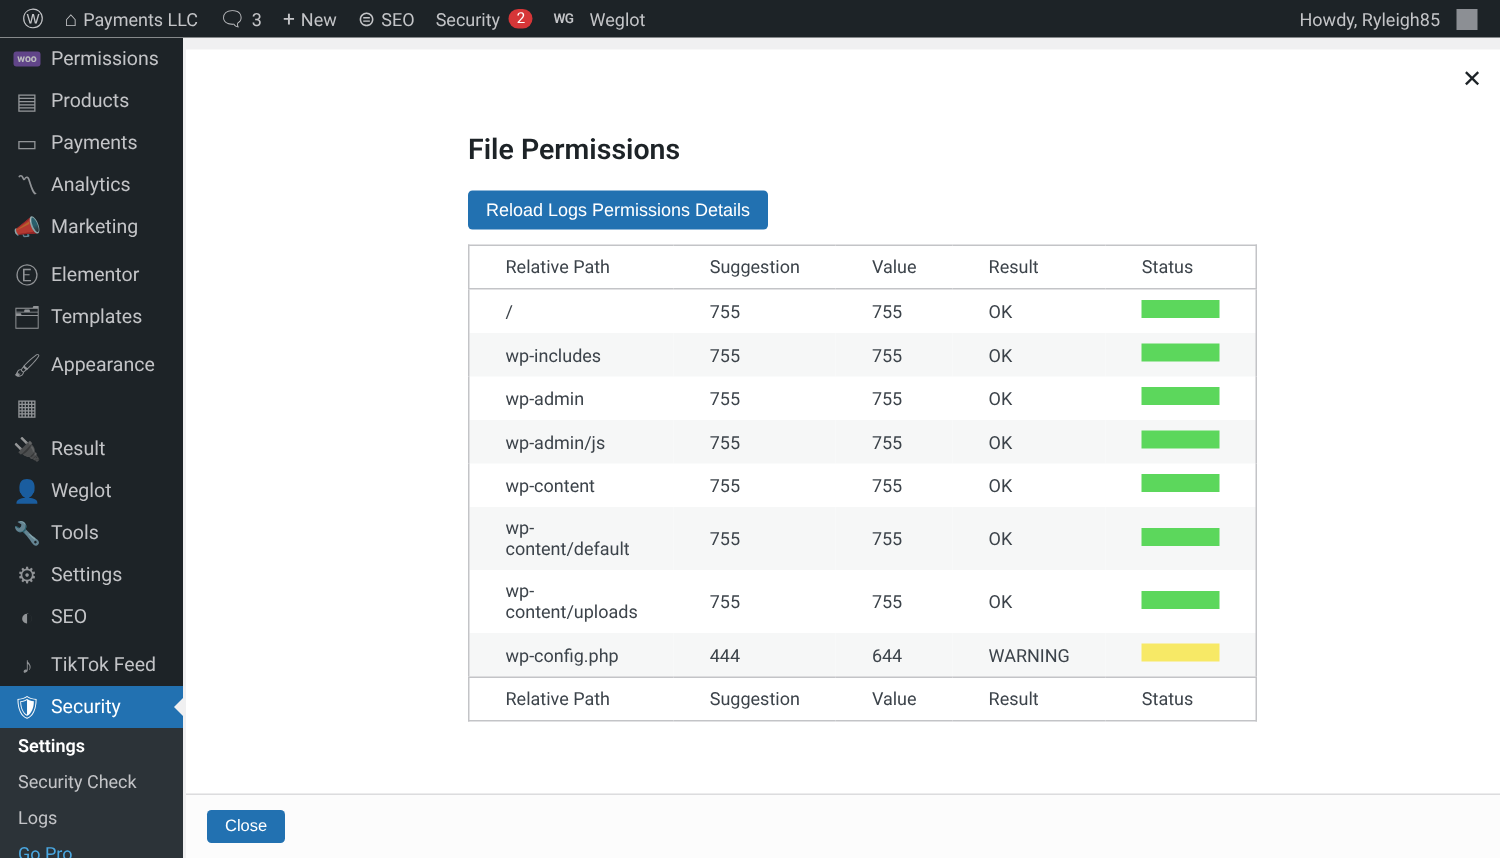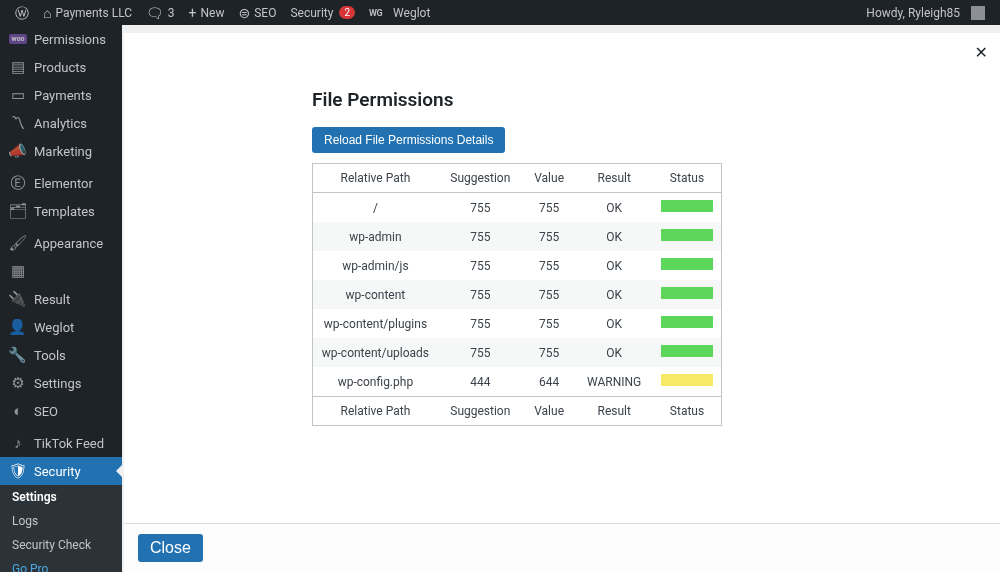--- a/index.html
+++ b/index.html
@@ -26,37 +26,37 @@
 .submenu-item { padding: 5px 12px 5px 12px; font-size: 12px; color: #c3c4c7; cursor: pointer; }
 .submenu-item.current { color: #fff; font-weight: 600; }
 .submenu-item.gopro { color: #4aa7e0; }
 
 
 .main-area { position: absolute; top: 25px; left: 122px; right: 0; bottom: 0; z-index: 10; }
 .bg-text { position: absolute; font-size: 12px; color: #3c434a; }
 .modal { position: absolute; top: 33px; left: 124px; right: 0; bottom: 0; background: #fff; z-index: 60; display: flex; flex-direction: column; }
 .modal-close { position: absolute; top: 10px; right: 12px; cursor: pointer; font-size: 16px; color: #1d2327; }
 .modal-body { flex: 1; padding: 55px 0 0 0; overflow: auto; }
-.modal-content { width: 410px; margin: 0 auto 0 188px; }
+.modal-content { width: 510px; margin: 0 auto 0 188px; }
 .modal-title { font-size: 19px; font-weight: 600; color: #1d2327; margin-bottom: 16px; }
 .modal-btn { background: #2271b1; color: #fff; border: none; border-radius: 3px; padding: 6px 12px; font-size: 12px; cursor: pointer; margin-bottom: 10px; }
 
 
 .perm-table { width: 100%; border-collapse: collapse; border: 1px solid #c3c4c7; font-size: 12px; }
-.perm-table th, .perm-table td, .perm-table tfoot th { text-align: center; padding: 7px 8px; }
+.perm-table th, .perm-table td, .perm-table tfoot th { text-align: left; padding: 7px 24px; }
 .perm-table thead th { font-weight: 400; border-bottom: 1px solid #c3c4c7; }
 .perm-table tfoot th { font-weight: 400; border-top: 1px solid #c3c4c7; }
 .perm-table tbody tr:nth-child(even) { background: #f6f7f7; }
 .status-bar { width: 52px; height: 12px; display: inline-block; }
 .status-ok { background: #5cd75c; }
 .status-warn { background: #f7e966; }
 
 
 .modal-footer { background: #fcfcfc; border-top: 1px solid #dcdcde; padding: 10px 14px; }
-.close-btn { background: #2271b1; color: #fff; border: none; border-radius: 3px; padding: 5px 12px; font-size: 16px; cursor: pointer; }
+.close-btn { background: #2271b1; color: #fff; border: none; border-radius: 3px; padding: 5px 12px; font-size: 11px; cursor: pointer; }
 </style>
 </head>
 <body>
 
 <div class="admin-bar">
   <div class="admin-bar-left">
     <div class="admin-bar-item">
         <span class="ab-icon">ⓦ</span>
       </div>
     <div class="admin-bar-item">
@@ -151,59 +151,66 @@
       <div class="menu-item">
         <span class="menu-icon">♪</span>
         <span>TikTok Feed</span>
       </div>
       <div class="menu-item current">
         <span class="menu-icon">🛡</span>
         <span>Security</span>
       </div>
       <div class="submenu">
         <div class="submenu-item current">Settings</div>
+        <div class="submenu-item">Security Check</div>
         <div class="submenu-item">Logs</div>
-        <div class="submenu-item">Security Check</div>
         <div class="submenu-item gopro">Go Pro</div>
       </div>
     </div>
 
 </div>
 
 <div class="main-area">
   <div class="bg-text" style="top:531px; left:28px;">to increase the security of your site.</div>
   <div class="bg-text" style="top:531px; left:239px;">by changing default WordPress behavior.</div>
   <div class="bg-text" style="top:531px; left:660px;">bypasses a username lockout.</div>
 </div>
 
 <div class="modal">
   <span class="modal-close">✕</span>
   <div class="modal-body">
     <div class="modal-content">
       <h2 class="modal-title">File Permissions</h2>
-      <button class="modal-btn">Reload File Permissions Details</button>
+      <button class="modal-btn">Reload Logs Permissions Details</button>
       <table class="perm-table">
         <thead>
             <tr id="thead-row">
               <th style="width: 160px;">Relative Path</th>
               <th style="width: 100px;">Suggestion</th>
               <th style="width: 64px;">Value</th>
               <th style="width: 90px;">Result</th>
               <th>Status</th>
             </tr>
           </thead>
         <tbody id="tbody">
             <tr>
               <td>/</td>
               <td>755</td>
               <td>755</td>
               <td>OK</td>
               <td><span class="status-bar status-ok"></span></td>
             </tr>
             <tr>
+              <td>wp-includes</td>
+              <td>755</td>
+              <td>755</td>
+              <td>OK</td>
+              <td><span class="status-bar status-ok"></span></td>
+            </tr>
+            <tr>
               <td>wp-admin</td>
               <td>755</td>
               <td>755</td>
               <td>OK</td>
               <td><span class="status-bar status-ok"></span></td>
             </tr>
             <tr>
               <td>wp-admin/js</td>
               <td>755</td>
               <td>755</td>
@@ -211,21 +218,21 @@
               <td><span class="status-bar status-ok"></span></td>
             </tr>
             <tr>
               <td>wp-content</td>
               <td>755</td>
               <td>755</td>
               <td>OK</td>
               <td><span class="status-bar status-ok"></span></td>
             </tr>
             <tr>
-              <td>wp-content/plugins</td>
+              <td>wp-content/default</td>
               <td>755</td>
               <td>755</td>
               <td>OK</td>
               <td><span class="status-bar status-ok"></span></td>
             </tr>
             <tr>
               <td>wp-content/uploads</td>
               <td>755</td>
               <td>755</td>
               <td>OK</td>

